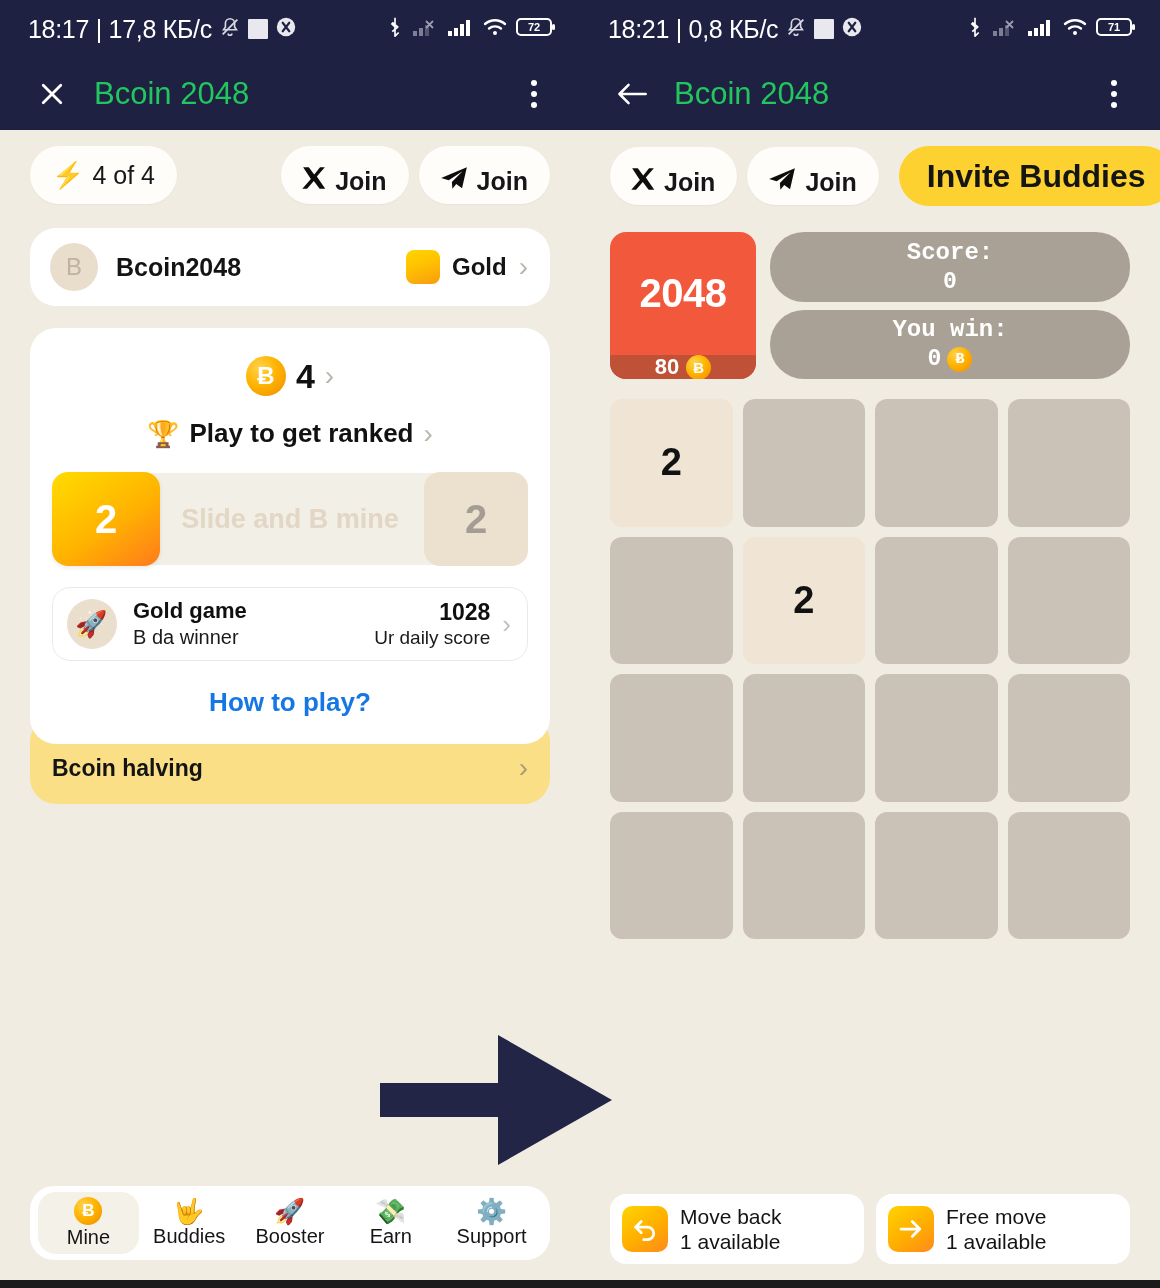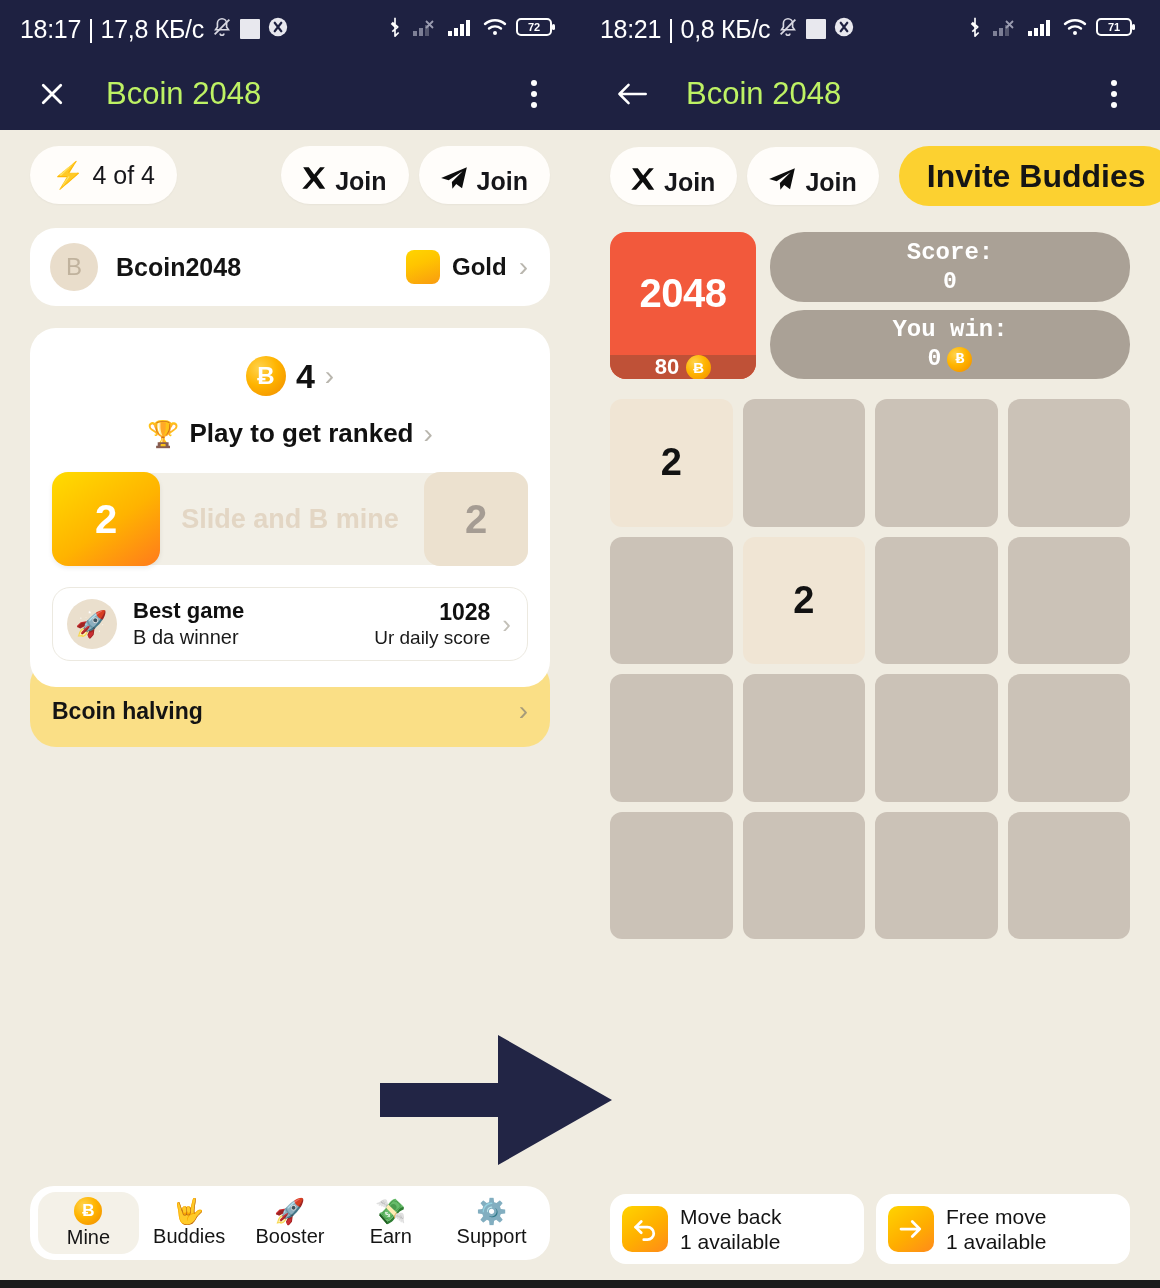--- a/index.html
+++ b/index.html
@@ -23,21 +23,21 @@
     flex-direction: column;
   }
 
   
   .statusbar {
     height: 58px;
     background: #1e2141;
     display: flex;
     align-items: center;
     justify-content: space-between;
-    padding: 0 22px 0 20px;
+    padding: 0 22px 0 28px;
     flex: 0 0 auto;
   }
   .sb-left { display: flex; align-items: center; gap: 7px; }
   .sb-clock {
     color: #ffffff;
     font-size: 25px;
     font-weight: 500;
     letter-spacing: -0.3px;
     white-space: nowrap;
   }
@@ -54,24 +54,24 @@
     padding: 0 26px 0 30px;
     flex: 0 0 auto;
     position: relative;
   }
   .nav-btn {
     width: 44px; height: 44px;
     display: flex; align-items: center; justify-content: center;
     cursor: pointer;
   }
   .app-title {
-    color: #bef264;
+    color: #22c55e;
     font-size: 31px;
     font-weight: 500;
-    margin-left: 32px;
+    margin-left: 20px;
     letter-spacing: 0px;
   }
   .kebab {
     margin-left: auto;
     width: 40px; height: 44px;
     display: flex; flex-direction: column;
     align-items: center; justify-content: center;
     gap: 5px; cursor: pointer;
   }
   .kebab i { width: 6px; height: 6px; border-radius: 50%; background: #fff; display: block; }
@@ -508,30 +508,31 @@
 
         <div class="slider">
           <div class="tile-left">2</div>
           <div class="slider-text">Slide and B mine</div>
           <div class="tile-right">2</div>
         </div>
 
         <div class="bestgame">
           <div class="bg-ico">🚀</div>
           <div class="bg-txt">
-            <div class="bg-t1">Best game</div>
+            <div class="bg-t1">Gold game</div>
             <div class="bg-t2">B da winner</div>
           </div>
           <div class="bg-right">
             <div class="bg-n">1028</div>
             <div class="bg-s">Ur daily score</div>
           </div>
           <div class="bg-chev">›</div>
         </div>
 
+        <div class="howto">How to play?</div>
       </div>
 
       <div class="halving">
         <div class="lbl">Bcoin halving</div>
         <div class="chev">›</div>
       </div>
 
       <div class="bottomnav">
         <div class="navitem active">
           <span class="bcoin-sm">Ƀ</span>

